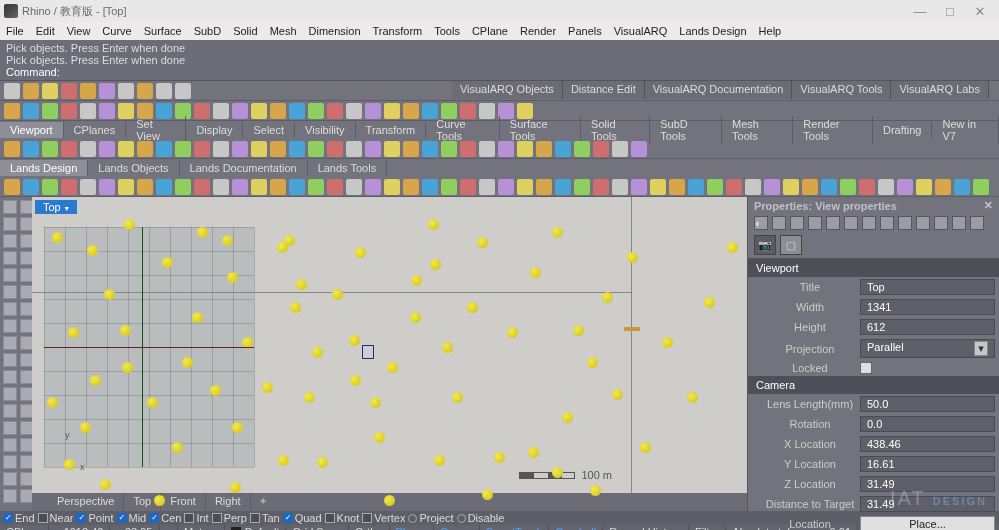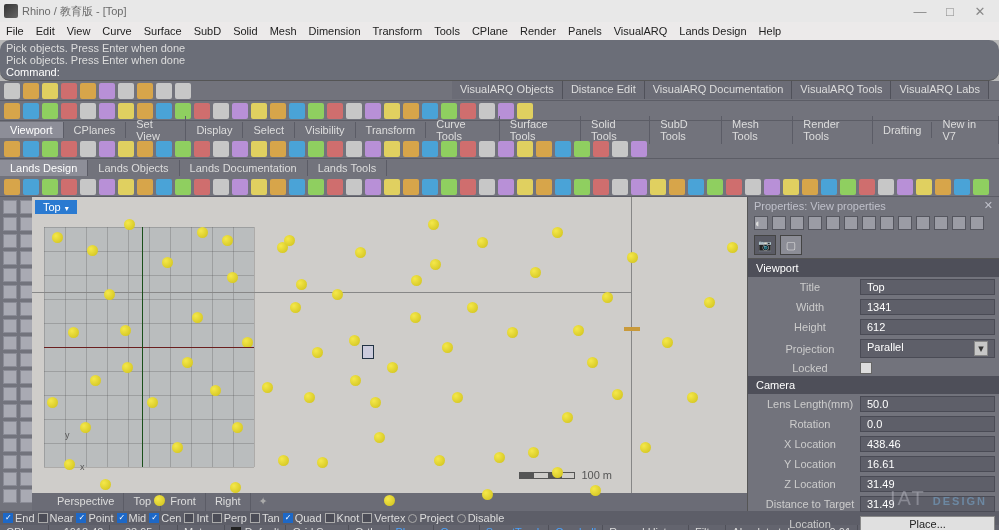--- a/index.html
+++ b/index.html
@@ -3,21 +3,21 @@
 <meta charset="utf-8">
 <style>
 * { margin:0; padding:0; box-sizing:border-box; font-family:'Segoe UI',Tahoma,sans-serif; font-size:11px; user-select:none; }
 body { width:999px; height:530px; background:#b8b8b8; overflow:hidden; position:relative; }
 .titlebar { height:22px; background:#e8e8e8; display:flex; align-items:center; padding:0 4px; color:#6a6a6a; }
 .titlebar .logo { width:14px; height:14px; background:linear-gradient(135deg,#333,#666); border-radius:2px; margin-right:4px; }
 .titlebar .spacer { flex:1; }
 .titlebar .winbtn { width:30px; text-align:center; color:#888; font-size:13px; }
 .menubar { height:18px; background:#eceaea; display:flex; align-items:center; padding:0 6px; gap:12px; color:#222; }
 .menubar span { cursor:default; }
-.cmdbox { background:#6b6e78; color:#ddd; font-size:10px; padding:2px 6px; border-bottom:1px solid #555;border-radius:10px; }
+.cmdbox { background:#6b6e78; color:#ddd; font-size:10px; padding:2px 6px; border-bottom:1px solid #555; }
 .cmdbox .prompt { color:#fff; }
 
 .toolrow { height:20px; background:#72737c; display:flex; align-items:center; padding:0 4px; gap:3px; border-bottom:1px solid #5c5d66; }
 .toolrow .ico { width:16px; height:16px; border-radius:2px; display:inline-block; }
 .subtabs { height:18px; background:#72737c; display:flex; align-items:center; color:#ddd; font-size:10px; }
 .subtabs .tab { padding:2px 10px 2px 10px; border-right:1px solid #5b5c66; }
 .subtabs .tab.active { background:#8d8e98; color:#fff; }
 
 .vatabs { position:absolute; right:10px; top:0; height:18px; display:flex; gap:0; color:#ddd; font-size:10px; }
 .vatabs .vt { padding:2px 8px; border-right:1px solid #50515a; background:#6b6c76; }
@@ -46,21 +46,21 @@
 .tree { position:absolute; width:11px; height:11px; border-radius:50%; background:radial-gradient(circle at 35% 35%, #f5e84a, #cdbf1a); z-index:2; }
 .bldg { position:absolute; width:12px; height:14px; border:1px solid #234; background:#ccd; z-index:4; }
 .tag { position:absolute; width:16px; height:4px; background:#c99a3b; z-index:2;}
 
 .viewtabs { position:absolute; left:0; bottom:0; height:18px; background:#6b6c76; color:#ddd; display:flex; font-size:10px; padding-left:16px; gap:0; width:100%; }
 .viewtabs .vt { padding:2px 9px; border-right:1px solid #5b5c66; }
 .viewtabs .plus { padding:2px 8px; color:#aaa; }
 
 
 .rpanel { width:252px; background:#72737c; color:#ddd; display:flex; flex-direction:column; border-left:1px solid #555; }
-.rpanel .hdr { font-size:10px; color:#bfc0ca; padding:2px 6px; display:flex; align-items:center; }
+.rpanel .hdr { font-size:10px; color:#bfc0ca; padding:2px 6px; display:flex; align-items:center;font-weight:bold; }
 .rpanel .hdr .x { margin-left:auto; }
 .rpanel .irow { display:flex; gap:4px; padding:2px 6px; align-items:center;}
 .rpanel .irow .pi { width:14px; height:14px; background:#9b9ca5; border:1px solid #55565f; }
 .rpanel .modetabs { display:flex; gap:4px; padding:3px 6px; border-bottom:1px solid #555; }
 .rpanel .modetabs .mt { width:22px; height:20px; border:1px solid #444; background:#8c8d96; display:flex; align-items:center; justify-content:center; font-size:11px;}
 .rpanel .section { background:#4e4f59; color:#fff; font-size:11px; padding:3px 8px; }
 .rpanel .kv { display:flex; align-items:center; padding:2px 4px 2px 12px; font-size:10px; }
 .rpanel .kv .k { width:100px; color:#ccc;text-align:center; }
 .rpanel .kv .v { flex:1; background:#5e5f69; color:#fff; padding:1px 6px; min-height:14px; border:1px solid #4a4b55;}
 .rpanel .kv .btn { flex:1; background:#e0e0e0; color:#222; text-align:center; padding:1px 0; border:1px solid #888; }

